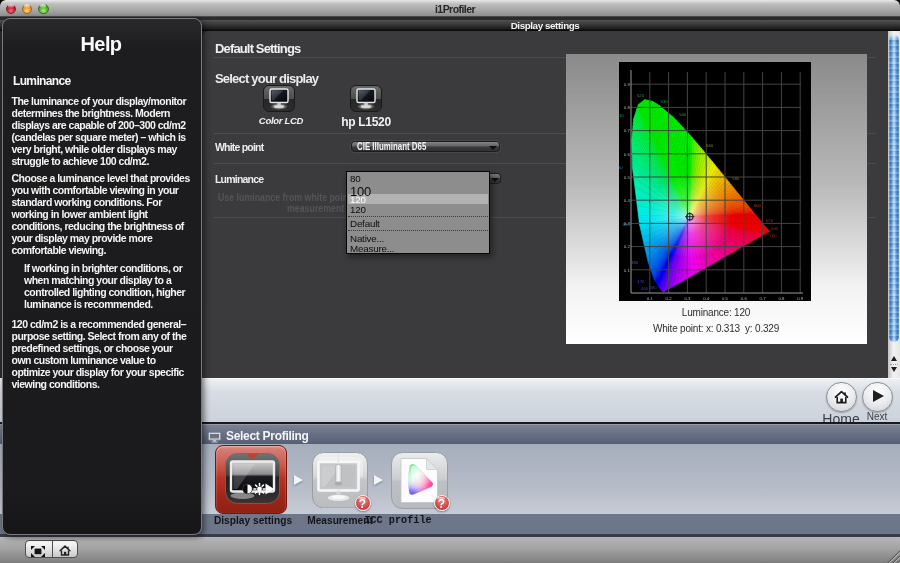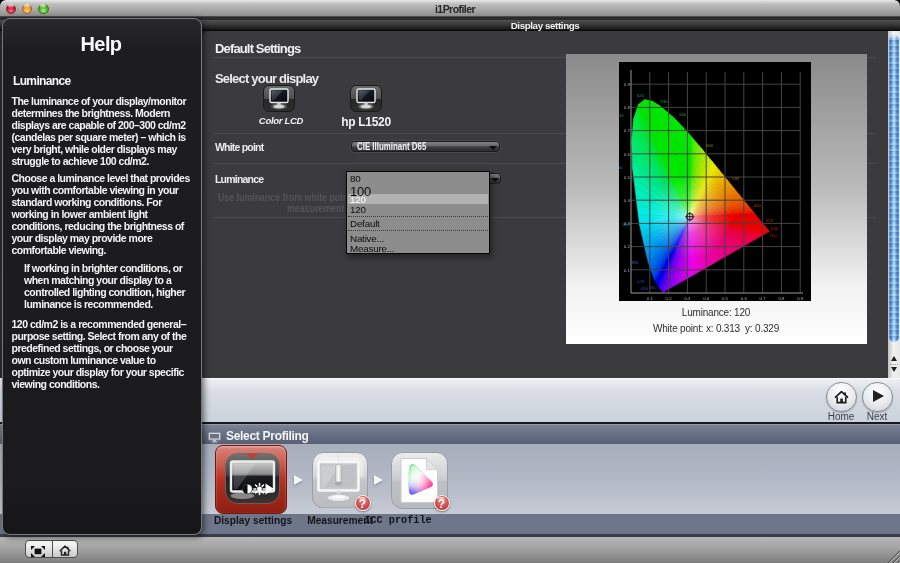--- a/index.html
+++ b/index.html
@@ -406,21 +406,21 @@
 <div class="abs" style="left:716px;top:322.5px;font-size:10px;letter-spacing:-0.2px;color:#2e2e2e;transform:translateX(-50%);white-space:nowrap;">White point: x: 0.313&nbsp; y: 0.329</div>
 
 <div class="abs" style="left:0;top:378px;width:900px;height:43.5px;background:linear-gradient(#eef0f3,#d8dde4 30%,#ccd2db);border-top:1px solid #f8f9fa;"></div>
 <div class="abs" style="left:826px;top:381.5px;width:30.5px;height:30.5px;border-radius:50%;background:radial-gradient(circle at 50% 28%,#ffffff,#e8eaed 55%,#c9cdd3);border:1px solid #8a8f96;box-shadow:0 1px 1.5px rgba(0,0,0,0.25);"></div>
 <div class="abs" style="left:833px;top:389px;"><svg width="17" height="16" viewBox="0 0 17 16">
 <path d="M2.5 8.2 L8.5 2.6 L14.5 8.2" fill="none" stroke="#1c1c1c" stroke-width="1.7" stroke-linecap="round" stroke-linejoin="round"></path>
 <path d="M4.2 8.0 L4.2 13.6 L12.8 13.6 L12.8 8.0" fill="none" stroke="#1c1c1c" stroke-width="1.6"></path>
 <rect x="7.3" y="9.6" width="2.6" height="4" fill="#1c1c1c"></rect>
 <rect x="11.2" y="3.4" width="1.7" height="2.6" fill="#1c1c1c"></rect>
 </svg></div>
-<div class="abs" style="left:841px;top:410.5px;font-size:10px;color:#3a3f46;transform:translateX(-50%);">Home</div>
+<div class="abs" style="left:841px;top:410.5px;font-size:14px;color:#3a3f46;transform:translateX(-50%);">Home</div>
 <div class="abs" style="left:862px;top:381.5px;width:30.5px;height:30.5px;border-radius:50%;background:radial-gradient(circle at 50% 28%,#ffffff,#e8eaed 55%,#c9cdd3);border:1px solid #8a8f96;box-shadow:0 1px 1.5px rgba(0,0,0,0.25);"></div>
 <div class="abs" style="left:873px;top:390px;width:0;height:0;border-top:6.8px solid transparent;border-bottom:6.8px solid transparent;border-left:11px solid #1f1f1f;"></div>
 <div class="abs" style="left:877px;top:410.5px;font-size:10px;color:#3a3f46;transform:translateX(-50%);">Next</div>
 
 <div class="abs" style="left:0;top:421.5px;width:900px;height:2.5px;background:#17191e;"></div>
 
 <div class="abs" style="left:0;top:424px;width:900px;height:20px;background:linear-gradient(#7b8294,#687184 45%,#565f74);border-top:1px solid #949aa8;"></div>
 <div class="abs" style="left:208px;top:428.5px;"><svg width="13" height="11" viewBox="0 0 13 11">
 <rect x="0.5" y="0.5" width="12" height="7.5" rx="1" fill="#d8dce2" stroke="#8e94a0"></rect>
 <rect x="2" y="2" width="9" height="4.5" fill="#6a7180"></rect>

